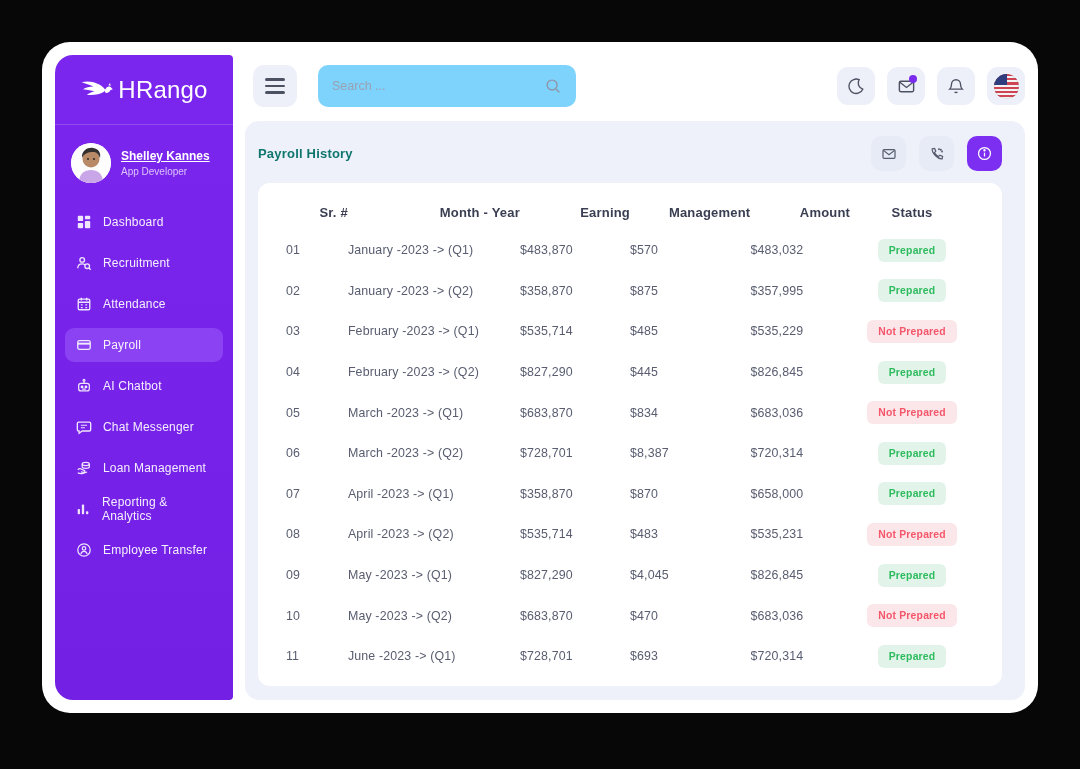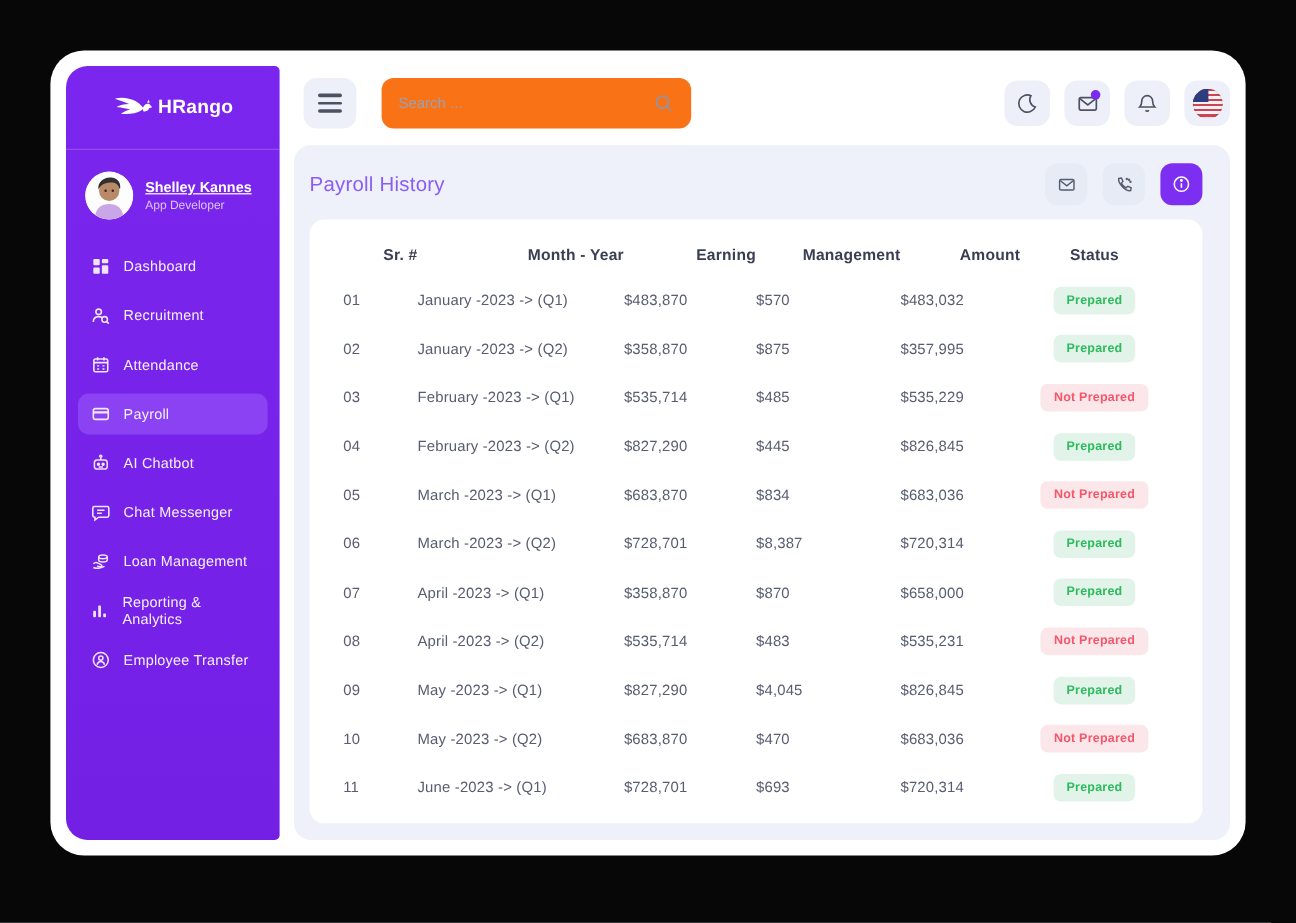--- a/index.html
+++ b/index.html
@@ -21,21 +21,21 @@
     width:178px; flex:0 0 178px; height:100%;
     background:linear-gradient(180deg,#7b26ee 0%,#731fe4 100%);
     border-radius:18px 4px 4px 18px;
     color:#fff; display:flex; flex-direction:column; overflow:hidden;
   }
   .brand {
     height:70px; display:flex; align-items:center; justify-content:center;
     gap:4px; border-bottom:1px solid rgba(255,255,255,0.18);
   }
   .brand svg { width:34px; height:24px; }
-  .brand-name { font-size:16px; font-weight:700; letter-spacing:.2px; }
+  .brand-name { font-size:24px; font-weight:400; letter-spacing:.2px; }
   .profile { display:flex; align-items:center; gap:10px; padding:18px 14px 14px 16px; }
   .avatar {
     width:40px; height:40px; border-radius:50%; background:#fdfdfd;
     overflow:hidden; flex:0 0 40px; display:flex; align-items:flex-end; justify-content:center;
   }
   .profile-name { font-size:12px; font-weight:700; line-height:1.25; white-space:nowrap;text-decoration:underline; }
   .profile-role { font-size:10px; color:rgba(255,255,255,0.72); margin-top:2px; }
   .nav { margin-top:8px; padding:0 10px; display:flex; flex-direction:column; }
   .nav-item {
     display:flex; align-items:center; gap:11px;
@@ -50,21 +50,21 @@
   .main { flex:1; display:flex; flex-direction:column; min-width:0; }
   .topbar { height:62px; display:flex; align-items:center; padding:0 0 0 8px; }
   .icon-btn {
     background:#edf0f9; border:none; border-radius:11px; cursor:pointer;
     display:flex; align-items:center; justify-content:center; color:#4d5263;
   }
   .burger-btn { width:44px; height:42px; }
   .burger { width:20px; display:flex; flex-direction:column; gap:4px; }
   .burger span { height:2.4px; background:#4d5263; border-radius:2px; }
   .search-wrap {
-    margin-left:21px; width:258px; height:42px; background:#f97316;
+    margin-left:21px; width:258px; height:42px; background:#7dd3fc;
     border-radius:10px; display:flex; align-items:center; padding:0 14px;
   }
   .search-wrap input {
     flex:1; border:none; outline:none; background:transparent;
     font-size:12.5px; color:#3c4152; font-family:"Liberation Sans", sans-serif;
   }
   .search-wrap input::placeholder { color:#9aa1b4; }
   .topbar-right { margin-left:auto; display:flex; gap:12px; }
   .topbar-right .icon-btn { width:38px; height:38px; position:relative; }
   .mail-dot { position:absolute; top:8px; right:8px; width:8px; height:8px; border-radius:50%; background:#7a2bee; }
@@ -73,21 +73,21 @@
     background:repeating-linear-gradient(180deg,#cf4455 0 2.1px,#f4f2f2 2.1px 4.2px);
     box-shadow:inset 0 0 0 1px rgba(0,0,0,0.08);
   }
   .flag::before { content:""; position:absolute; left:0; top:0; width:13px; height:11px; background:#2f3d7e; }
   
   .panel {
     flex:1; background:#eef1fa; border-radius:14px; margin-top:4px;
     display:flex; flex-direction:column; min-height:0;
   }
   .panel-header { display:flex; align-items:center; padding:15px 23px 12px 13px; }
-  .page-title { font-size:17px; font-weight:400; color:#8b5cf6; letter-spacing:.2px; }
+  .page-title { font-size:13px; font-weight:700; color:#0f766e; letter-spacing:.2px; }
   .panel-actions { margin-left:auto; display:flex; gap:13px; }
   .panel-actions .icon-btn { width:35px; height:35px; background:#e6ebf6; color:#565b6e; border-radius:10px; }
   .panel-actions .icon-btn.primary { background:#7c2ff0; color:#fff; }
   
   .card {
     background:#ffffff; border-radius:12px; margin:0 23px 14px 13px;
     flex:1; padding:6px 28px 10px 28px; overflow:hidden;
   }
   table { width:100%; border-collapse:collapse; table-layout:fixed; }
   col.c-sr{width:9%} col.c-month{width:25%} col.c-earn{width:16%} col.c-ded{width:17.5%} col.c-amt{width:14.5%} col.c-st{width:18%}

